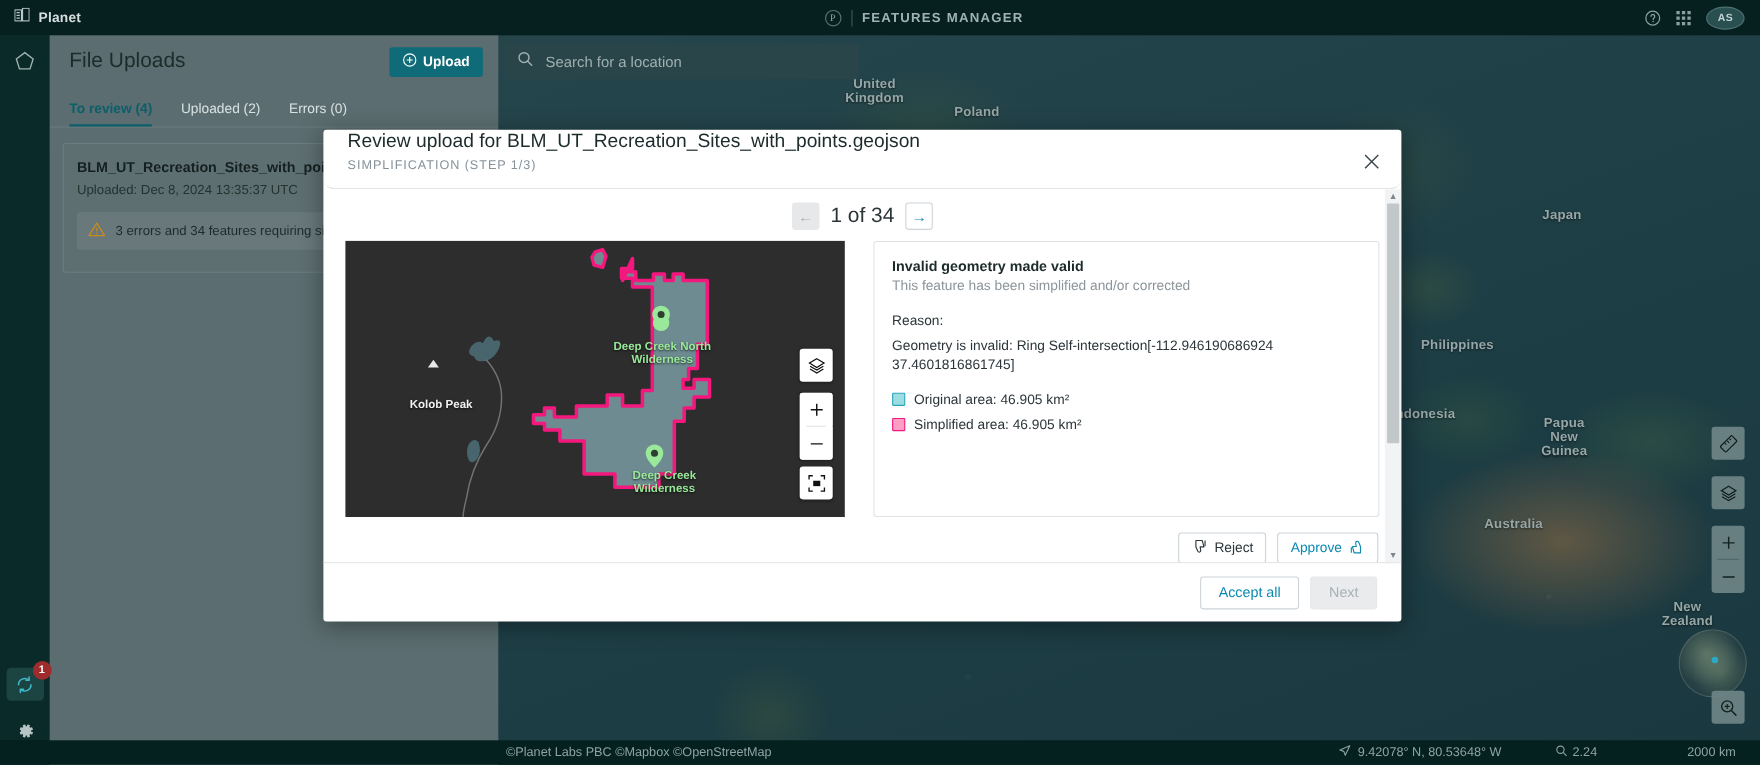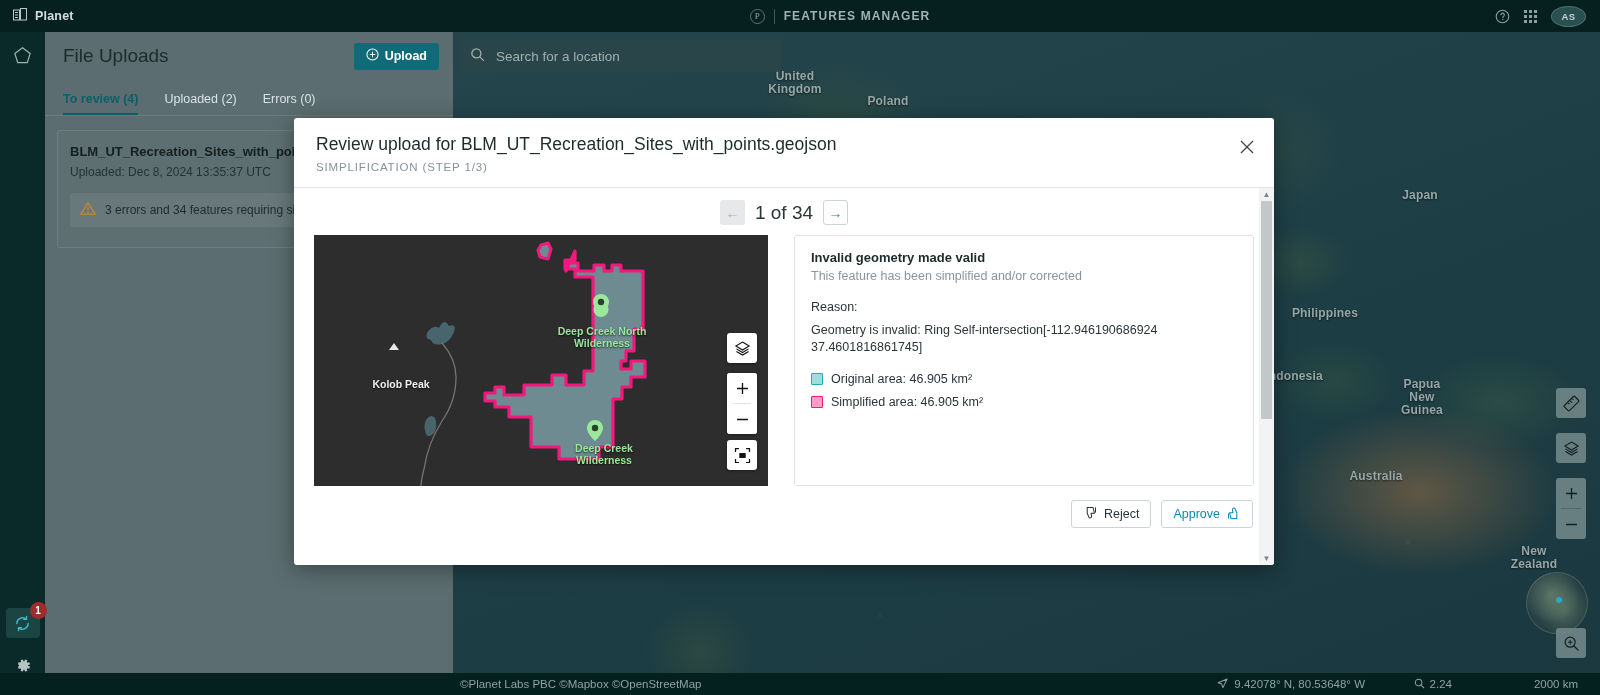--- a/index.html
+++ b/index.html
@@ -164,21 +164,21 @@
   .sb-zoom { position: absolute; right: 148px; display: flex; align-items: center; gap: 5px; }
   .sb-scale { position: absolute; right: 22px; }
 
   
   .overlay { position: absolute; inset: 0; z-index: 50; }
   .modal {
     position: absolute; left: 294px; top: 118px; width: 980px; height: 447px;
     background: #fff; border-radius: 3px; box-shadow: 0 4px 22px rgba(0,0,0,.38);
     display: flex; flex-direction: column; overflow: hidden;
   }
-  .modal-head { padding: 16px 22px 14px; border-bottom: 1px solid #e3e6e8; position: relative; }
+  .modal-head { padding: 0 22px 14px; border-bottom: 1px solid #e3e6e8; position: relative; border-radius: 10px; }
   .modal-title { font-size: 17.5px; color: #1c2b2b; font-weight: 400; margin-bottom: 6px; }
   .modal-sub { font-size: 11.5px; color: #86929a; letter-spacing: .85px; }
   .modal-close {
     position: absolute; right: 16px; top: 18px; width: 22px; height: 22px;
     display: flex; align-items: center; justify-content: center; cursor: pointer; color: #39454a;
   }
   .modal-body { flex: 1; position: relative; overflow: hidden; }
   .mb-inner { padding: 0 20px 0 20px; }
   .pager { display: flex; align-items: center; justify-content: center; gap: 10px; padding: 12px 0 10px; }
   .pg-btn {
@@ -597,16 +597,20 @@
 
         <div class="mb-scroll">
           <span class="sb-arrow">▲</span>
           <span class="sb-track">
             <span class="sb-thumb"></span>
           </span>
           <span class="sb-arrow">▼</span>
         </div>
       </div>
 
+      <div class="modal-foot">
+        <button class="foot-btn foot-accept">Accept all</button>
+        <button class="foot-btn foot-next">Next</button>
+      </div>
 
     </div>
   </div>
 </div>
 
 </body></html>

